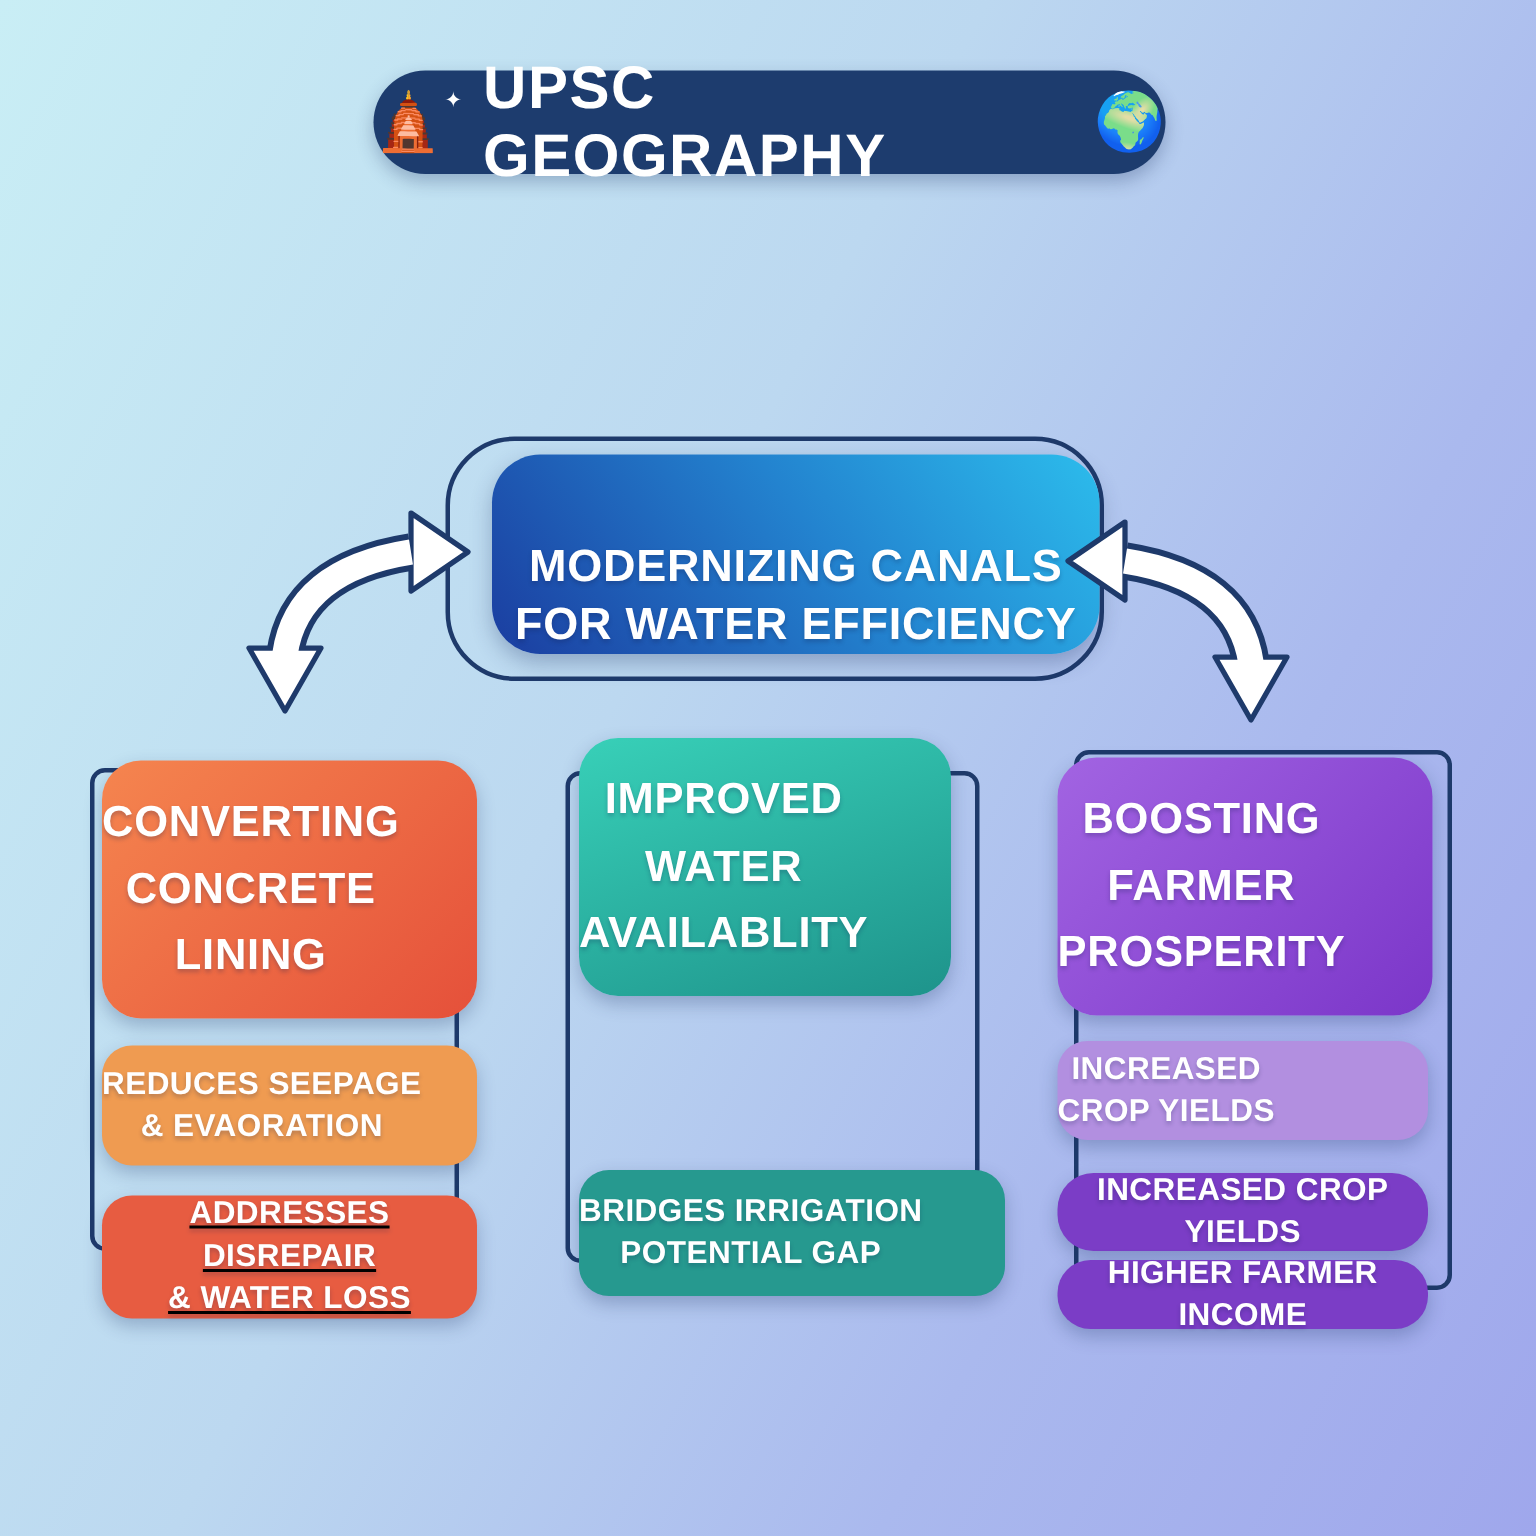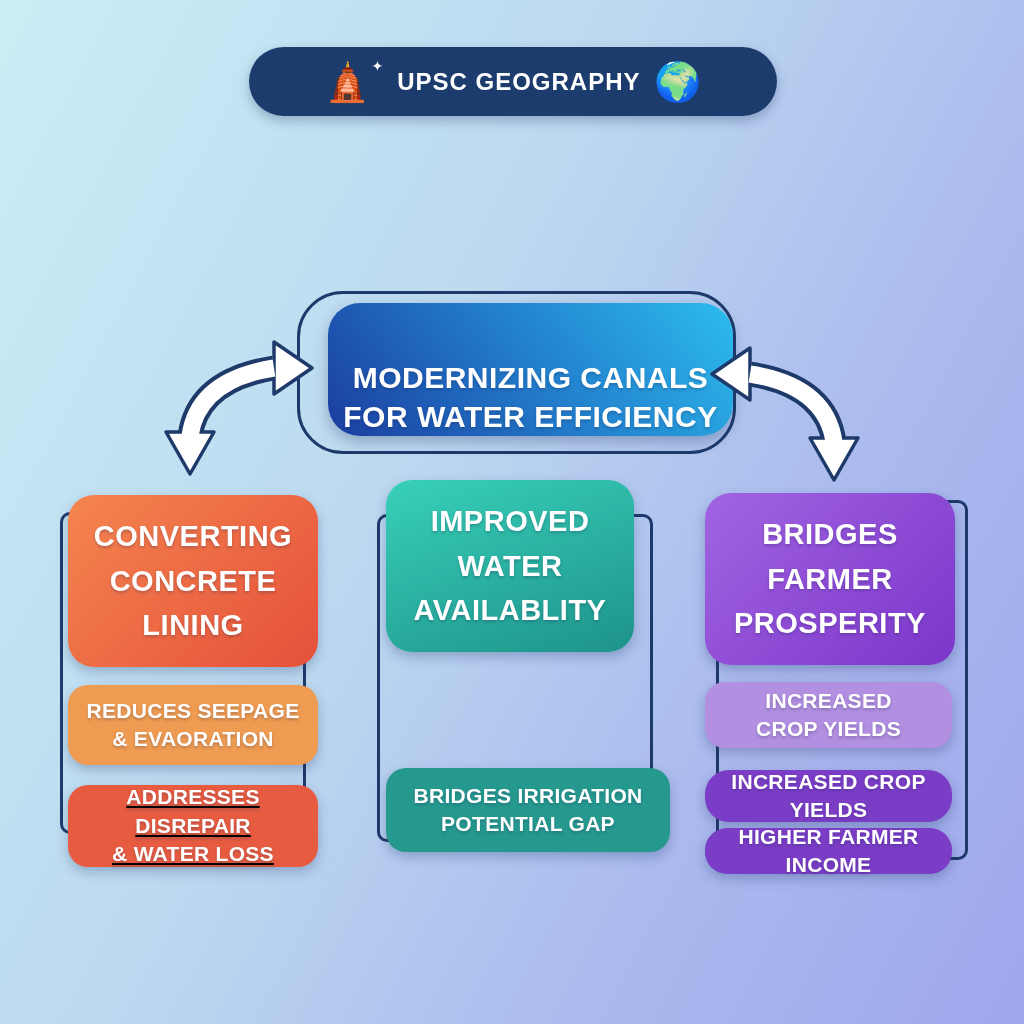--- a/index.html
+++ b/index.html
@@ -16,21 +16,21 @@
     white-space:pre-line;
     text-shadow:0 2px 3px rgba(20,30,80,.25);
   }
   
   .badge{
     left:249px;top:47px;width:528px;height:69px;
     background:#1d3c6e;border-radius:35px;
     display:flex;align-items:center;justify-content:center;gap:14px;
     box-shadow:0 5px 12px rgba(30,50,100,.30);
   }
-  .badge .label{color:#fff;font-weight:bold;font-size:24px;letter-spacing:1px;}
+  .badge .label{color:#fff;font-weight:bold;font-size:40px;letter-spacing:1px;}
   .badge .emoji{font-size:38px;line-height:1;}
   .badge .sparkle{color:#ffffff;font-size:14px;position:relative;top:-16px;left:-14px;margin-right:-14px;}
   
   .title-box{
     left:120px;top:126px;width:782px;height:120px;
     background:#1e3c70;border-radius:26px;
     display:flex;align-items:center;justify-content:center;
     box-shadow:0 6px 14px rgba(30,50,100,.30);
   }
   .title-box .txt{font-size:38px;line-height:1.28;letter-spacing:.5px;}
@@ -50,22 +50,23 @@
   .arrow{position:absolute;width:168px;height:142px;}
   .arrow-left{left:146px;top:336px;}
   .arrow-right{left:710px;top:342px;}
   
   .bracket{border:3px solid #1e3a6b;border-radius:10px;background:transparent;}
   .bracket-1{left:60px;top:512px;width:240px;height:316px;}
   .bracket-2{left:377px;top:514px;width:270px;height:322px;}
   .bracket-3{left:716px;top:500px;width:246px;height:354px;}
   
   .colbox{
-    display:flex;align-items:center;justify-content:center;
+    display:flex;align-items:center;
     box-shadow:0 5px 12px rgba(30,50,100,.28);
+    margin-top:12px;
   }
   .hdr .txt{font-size:29px;line-height:1.55;letter-spacing:.5px;}
   .itm .txt{font-size:21px;line-height:1.35;letter-spacing:.3px;}
   .c1-h{left:68px;top:495px;width:250px;height:172px;border-radius:26px;
         background:linear-gradient(135deg,#f5854f 0%,#e5503a 100%);}
   .c1-i1{left:68px;top:685px;width:250px;height:80px;border-radius:20px;background:#ef9b51;}
   .c1-i2{left:68px;top:785px;width:250px;height:82px;border-radius:20px;background:#e75c41;text-decoration:underline;}
   .c2-h{left:386px;top:480px;width:248px;height:172px;border-radius:26px;
         background:linear-gradient(160deg,#38d0b8 0%,#1e938b 100%);}
   .c2-i1{left:386px;top:678px;width:252px;height:80px;border-radius:20px;background:#41d9cb;}
@@ -130,21 +131,21 @@
     <div class="txt">IMPROVED
 WATER
 AVAILABLITY</div>
   </div>
   <div class="abs colbox itm c2-i2">
     <div class="txt">BRIDGES IRRIGATION
 POTENTIAL GAP</div>
   </div>
 
   <div class="abs colbox hdr c3-h">
-    <div class="txt">BRIDGES
+    <div class="txt">BOOSTING
 FARMER
 PROSPERITY</div>
   </div>
   <div class="abs colbox itm c3-i1">
     <div class="txt">INCREASED
 CROP YIELDS</div>
   </div>
   <div class="abs colbox itm c3-i2">
     <div class="txt">INCREASED CROP YIELDS</div>
   </div>

